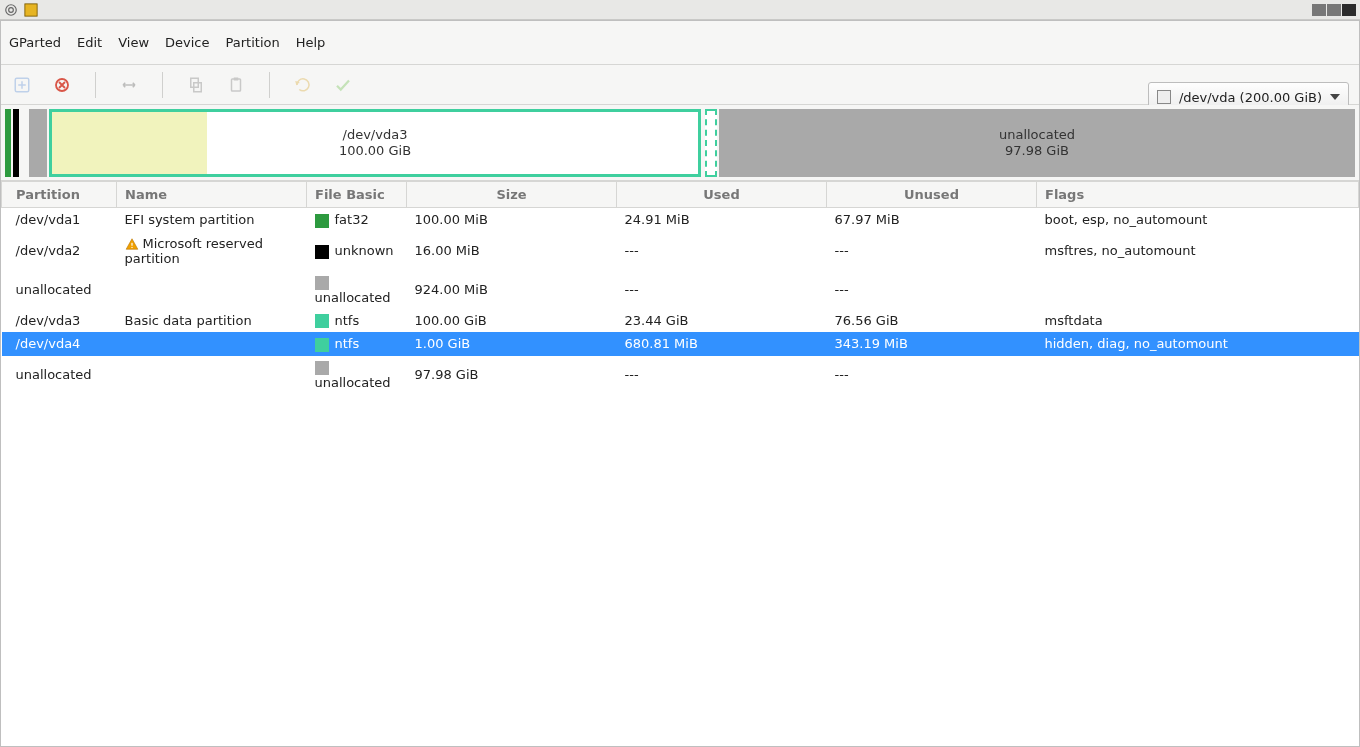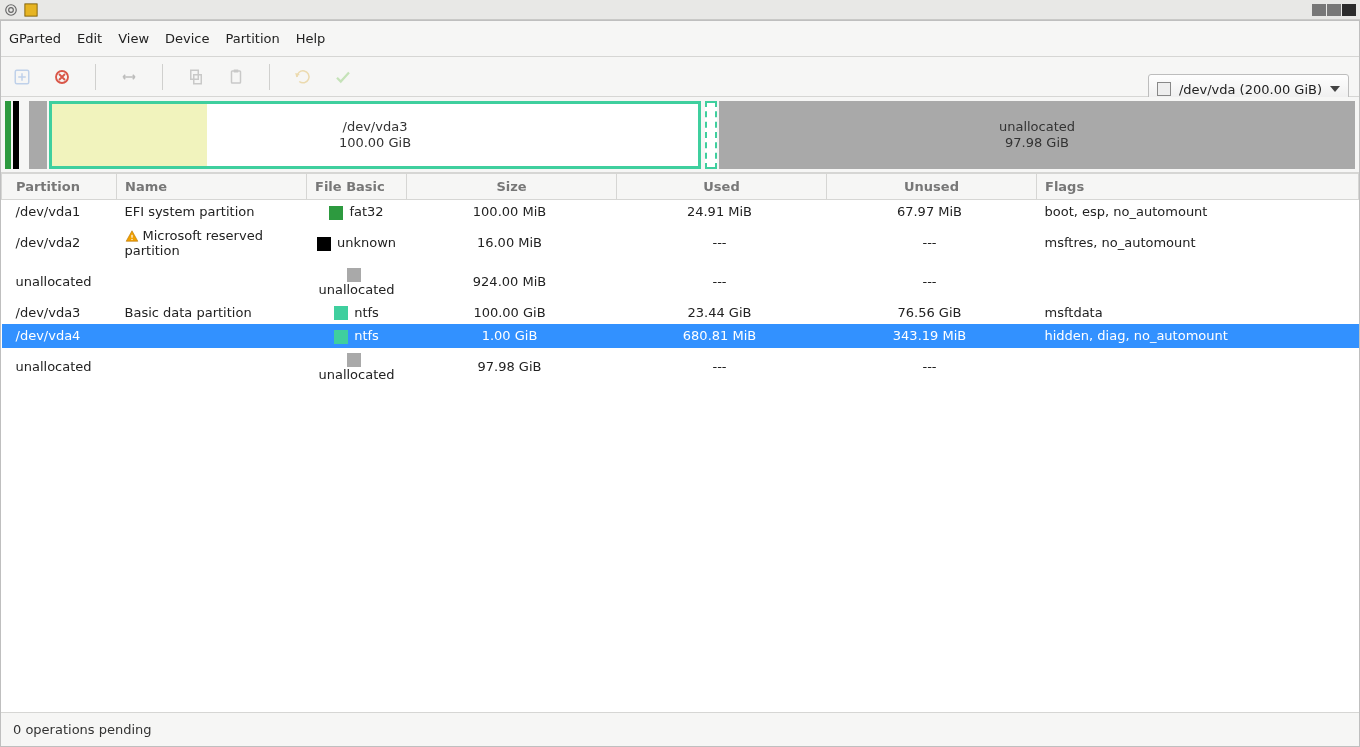--- a/index.html
+++ b/index.html
@@ -6,21 +6,21 @@
   html, body { width: 1360px; height: 747px; font-family: "DejaVu Sans", "Liberation Sans", Arial, sans-serif; font-size: 13px; color: #222; background:#fff; }
   
   .osbar { height: 20px; background: #e8e8e6; border-bottom: 1px solid #c9c9c7; display:flex; align-items:center; justify-content:space-between; padding:0 4px; }
   .osbar-left { display:flex; gap:6px; align-items:center; }
   .osbar-right { display:flex; gap:0; }
   .os-icon { width:14px; height:14px; display:inline-block; }
   .ws { width:14px; height:12px; background:#777; margin-left:1px; }
   .ws.active { background:#2b2b2b; }
   .osbar-title { position:absolute; left:0; right:0; text-align:center; font-size:12px; color:#333; pointer-events:none; }
   
-  .menubar { height:36px; background:#f6f6f5; border-bottom:1px solid #d6d6d4; display:flex; align-items:center; padding:12px 8px; gap:16px; font-size:13px; }
+  .menubar { height:44px; background:#f6f6f5; border-bottom:1px solid #d6d6d4; display:flex; align-items:center; padding:12px 8px; gap:16px; font-size:13px; }
   .menubar span { cursor:default; }
   
   .toolbar { height:40px; background:#f6f6f5; border-bottom:1px solid #d6d6d4; display:flex; align-items:center; padding:0 10px; justify-content:space-between; }
   .tb-left { display:flex; align-items:center; gap:18px; }
   .tb-sep { width:1px; height:26px; background:#d0d0ce; margin:0 4px; }
   .tb-btn { width:22px; height:22px; display:flex; align-items:center; justify-content:center; opacity:.85; }
   .tb-btn.dis { opacity:.35; }
   .device-select { border:1px solid #bdbdbd; border-radius:3px; background:linear-gradient(#fefefe,#ececec); height:30px; display:flex; align-items:center; padding:0 8px; gap:8px; font-size:13px; box-shadow:0 1px 0 rgba(0,0,0,.06);margin-top:25px;}
   .disk-icon { width:14px; height:14px; border:1px solid #888; background:#eee; }
   .chevron { width:0;height:0;border-left:5px solid transparent;border-right:5px solid transparent;border-top:6px solid #444; }
@@ -34,28 +34,28 @@
   .seg-sel { left:44px; width:652px; border:3px solid #3fcf9e; background:#fff; }
   .seg-sel .fill { position:absolute; left:0; top:0; bottom:0; width:155px; background:#f1f3bd; }
   .seg-un1-outer { left:24px; width:18px; background:#a9a9a9; }
   .seg-vda4 { left:700px; width:12px; background:#fff; border:2px dashed #3fcf9e; }
   .seg-un2  { left:714px; width:636px; background:#a9a9a9; }
   
   .ptable { width:100%; border-collapse:collapse; font-size:13px; }
   .ptable th { background:#f6f6f5; color:#777; font-weight:600; text-align:left; padding:5px 8px; border:1px solid #d6d6d4; border-top:1px solid #d6d6d4;}
   .ptable th.size, .ptable th.used, .ptable th.unused { text-align:center; }
   .ptable td { padding:4px 8px; border-bottom:0; vertical-align:middle; }
-  .ptable td.size, .ptable td.used, .ptable td.unused { text-align:center; padding-right:12px; }
+  .ptable td.size, .ptable td.used, .ptable td.unused { text-align:left; padding-right:12px; }
   .row-selected td { background:#3291ff; color:#fff; }
   .fs-swatch { width:14px; height:14px; display:inline-block; vertical-align:middle; margin-right:6px; }
   .sw-fat32{background:#2d9a3f;} .sw-unknown{background:#000;} .sw-unalloc{background:#a9a9a9;} .sw-ntfs{background:#3fcf9e;}
   .warn-icon{ width:14px;height:14px; display:inline-block; vertical-align:middle; margin-right:4px;}
   .col-part { width:115px; padding-left:14px !important;}
   .col-name { width:190px; }
-  .col-fs   { width:100px; text-align:center; padding-right:8px !important;}
+  .col-fs   { width:100px; text-align:left; padding-right:8px !important;}
   .col-size { width:210px; }
   .col-used { width:210px; }
   .col-unused{ width:210px; }
   .col-flags{ }
   .statusbar { position:absolute; left:0; right:0; bottom:0; height:34px; border-top:1px solid #d6d6d4; background:#f6f6f5; display:flex; align-items:center; padding:0 12px; font-size:13px; color:#333;}
   .main { position:relative; height:calc(747px - 20px); border:1px solid #bfbfbf; }
   .tablewrap { overflow:auto; height:calc(100% - 28px - 40px - 76px - 34px); background:#fff; }
 </style>
 </head>
 <body>
@@ -232,17 +232,14 @@
             <td class="col-fs"><span class="fs-swatch sw-unalloc"></span>unallocated</td>
             <td class="col-size size">97.98 GiB</td>
             <td class="col-used used">---</td>
             <td class="col-unused unused">---</td>
             <td class="col-flags"></td>
           </tr>
         </tbody>
     </table>
   </div>
 
-  <div class="statusbar">
-    <span>0 operations pending</span>
-  </div>
 
 </div>
 
 </body></html>

